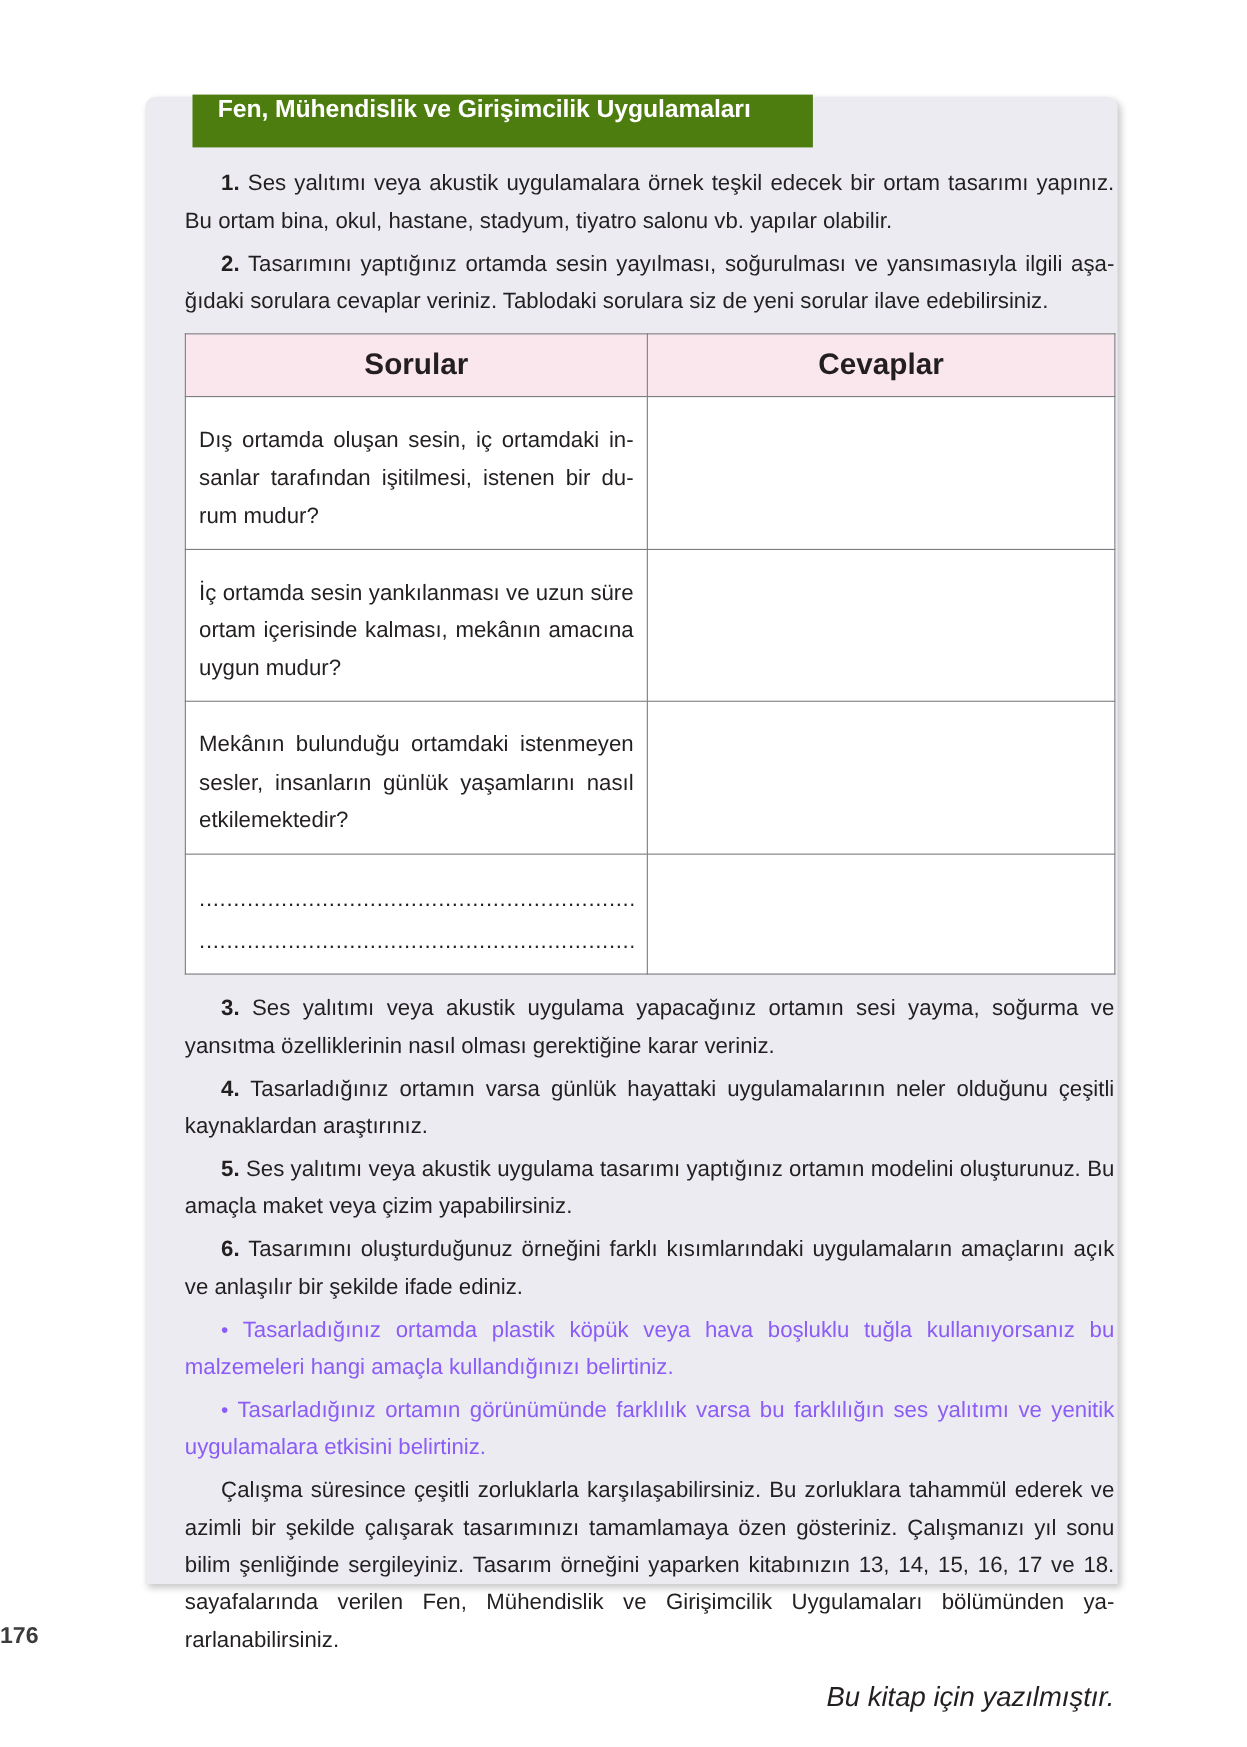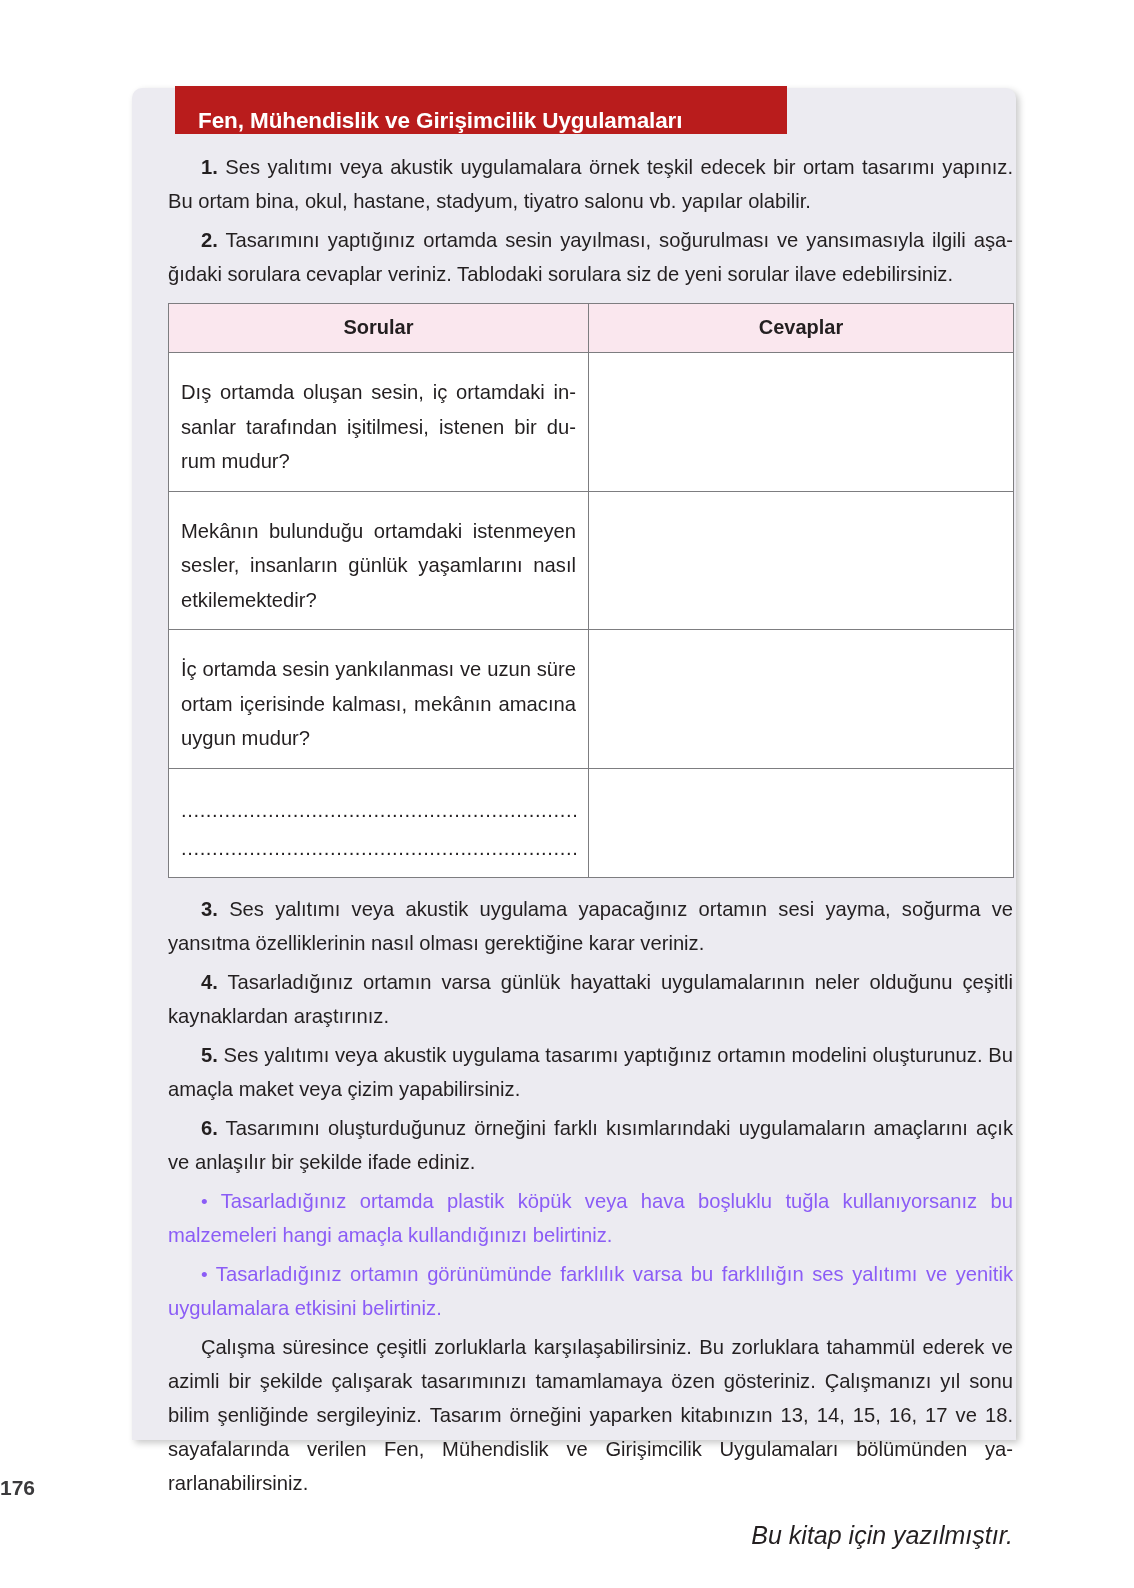--- a/index.html
+++ b/index.html
@@ -27,25 +27,25 @@
     border-radius: 10px 10px 0 0;
     box-shadow: 3px 3px 7px rgba(0,0,0,0.22);
     box-sizing: border-box;
   }
 
   
   #header-badge {
     position: absolute;
     left: 175px;
     top: 86px;
-    width: 612px;
+    width: 564px;
     height: 48px;
-    background: #b91c1c;
+    background: #4d7c0f;
     display: flex;
-    align-items: flex-end;
+    align-items: flex-start;
     box-sizing: border-box;
     padding-left: 23px;
     z-index: 5;
   }
   #header-badge .badge-text {
     color: #ffffff;
     font-size: 22.5px;
     font-weight: bold;
     letter-spacing: -0.1px;
     white-space: nowrap;
@@ -102,21 +102,21 @@
   }
   table#qa-table th,
   table#qa-table td {
     border: 1.6px solid #7d7d80;
     vertical-align: top;
     box-sizing: border-box;
   }
   table#qa-table thead th {
     background: #fae7ee;
     text-align: center;
-    font-size: 20px;
+    font-size: 27px;
     font-weight: bold;
     padding: 12px 6px 13px 6px;
     color: #231f20;
     vertical-align: middle;
   }
   table#qa-table tbody td {
     background: #ffffff;
     font-size: 20.2px;
     line-height: 34.5px;
     padding: 22px 12px 12px 12px;
@@ -178,25 +178,25 @@
         <th>Sorular</th>
         <th>Cevaplar</th>
       </tr>
     </thead>
     <tbody>
       <tr>
         <td>Dış ortamda oluşan sesin, iç ortamdaki in­sanlar tarafından işitilmesi, istenen bir du­rum mudur?</td>
         <td class="answer"></td>
       </tr>
       <tr>
+        <td>İç ortamda sesin yankılanması ve uzun süre ortam içerisinde kalması, mekânın amacına uygun mudur?</td>
+        <td class="answer"></td>
+      </tr>
+      <tr>
         <td>Mekânın bulunduğu ortamdaki istenmeyen sesler, insanların günlük yaşamlarını nasıl etkilemektedir?</td>
-        <td class="answer"></td>
-      </tr>
-      <tr>
-        <td>İç ortamda sesin yankılanması ve uzun süre ortam içerisinde kalması, mekânın amacına uygun mudur?</td>
         <td class="answer"></td>
       </tr>
       <tr>
         <td class="dots-cell">
           <div class="dot-line">...................................................................</div>
           <div class="dot-line">...................................................................</div>
         </td>
         <td class="answer"></td>
       </tr>
     </tbody>

